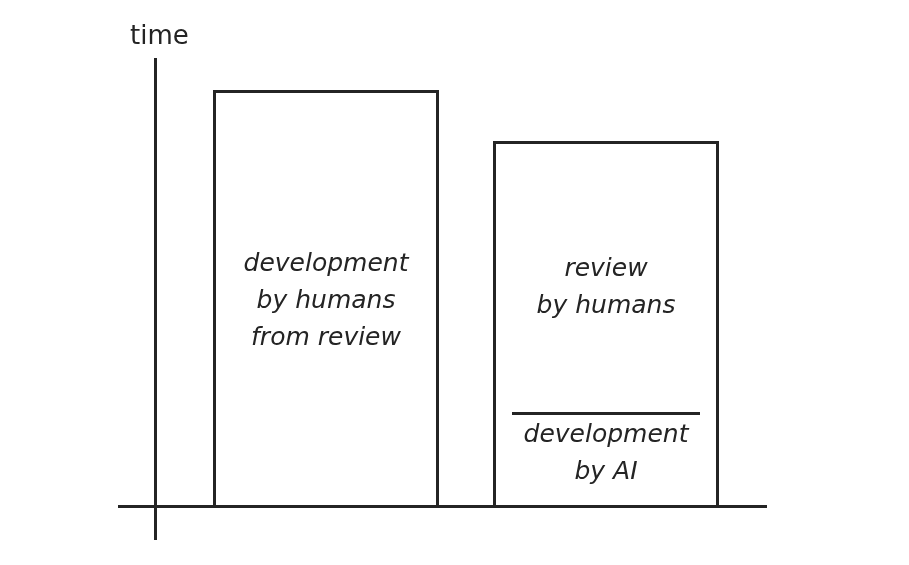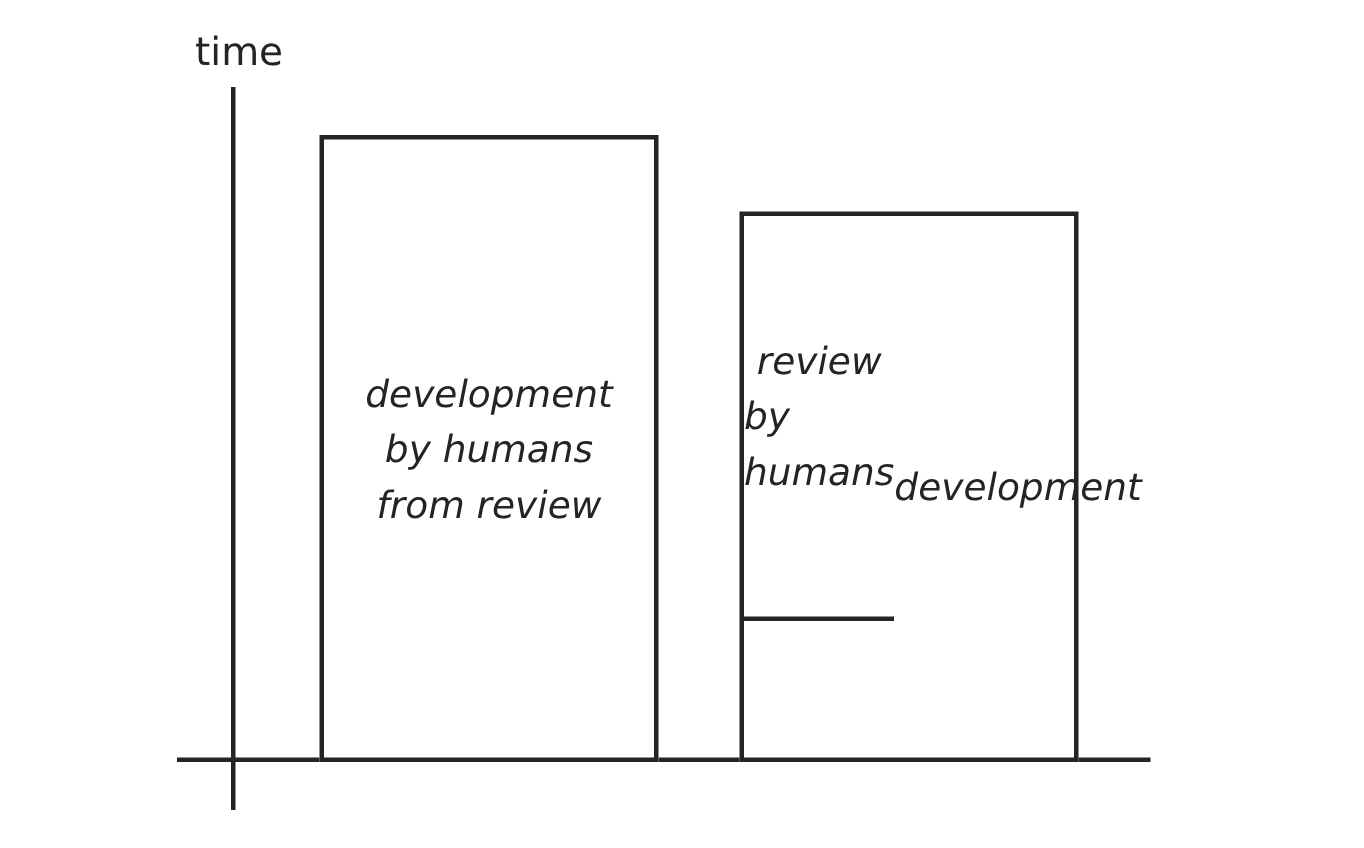--- a/index.html
+++ b/index.html
@@ -65,21 +65,22 @@
     flex-direction:column;
     justify-content:center;
     align-items:center;
   }
   .bar-right{
     left:493px;
     top:141px;
     width:226px;
     height:367px;
     display:flex;
-    padding:0;
+    flex-direction:column;
+    padding:16px;
   }
   .seg-top{
     box-sizing:border-box;
     height:270px;
     border-bottom:3px solid var(--line);
     display:flex;
     flex-direction:column;
     justify-content:center;
     align-items:center;
   }
@@ -110,17 +111,18 @@
 
   <div class="bar bar-right">
 
     <div class="seg-top">
       <span class="txt-line">review</span>
       <span class="txt-line">by humans</span>
     </div>
 
     <div class="seg-bottom">
       <span class="txt-line">development</span>
+      <span class="txt-line">by AI</span>
     </div>
 
   </div>
 
 </div>
 
 </body></html>

